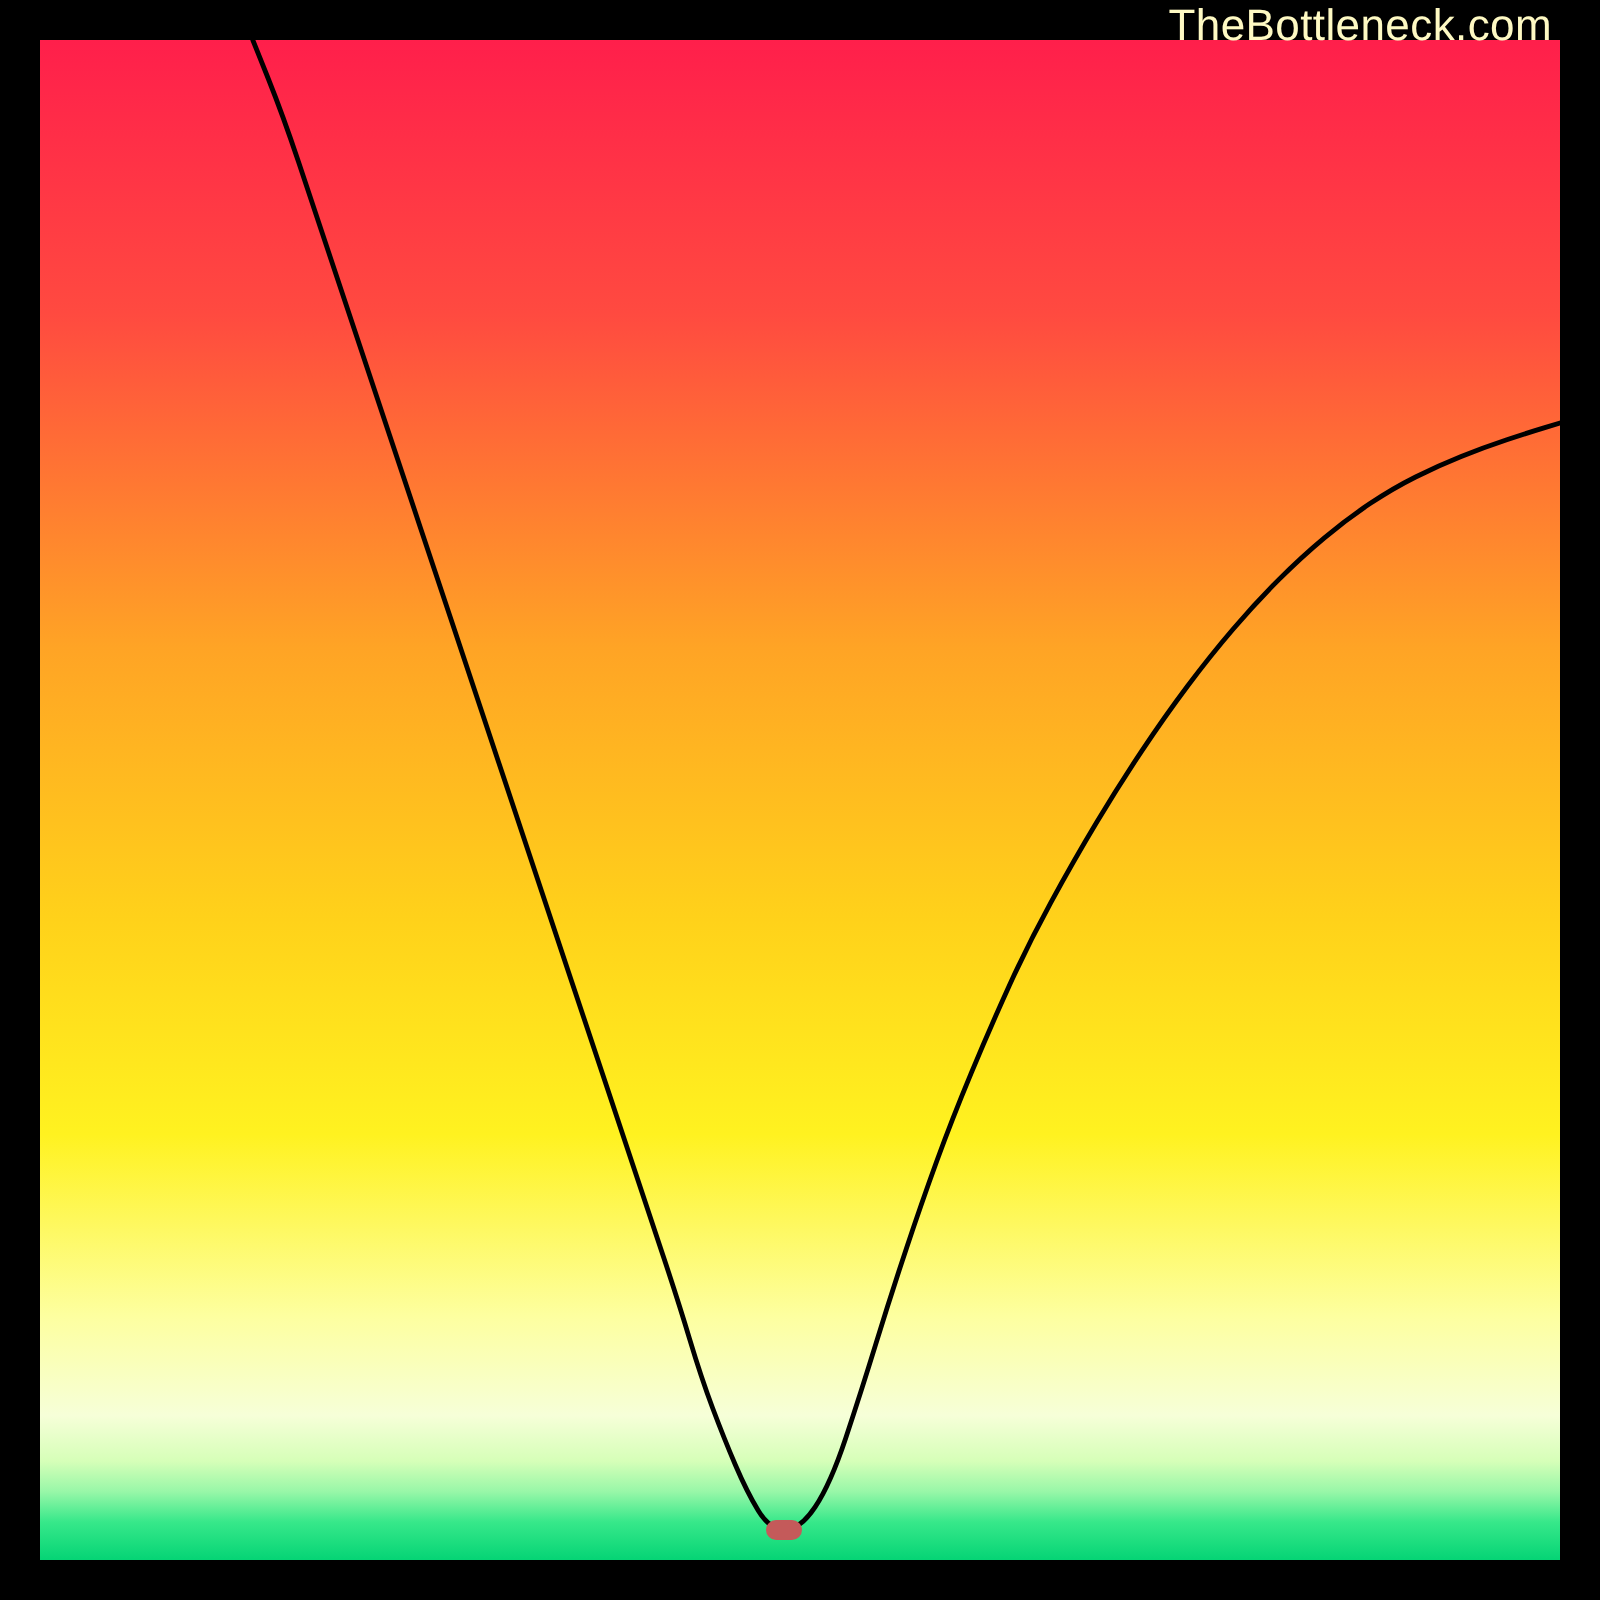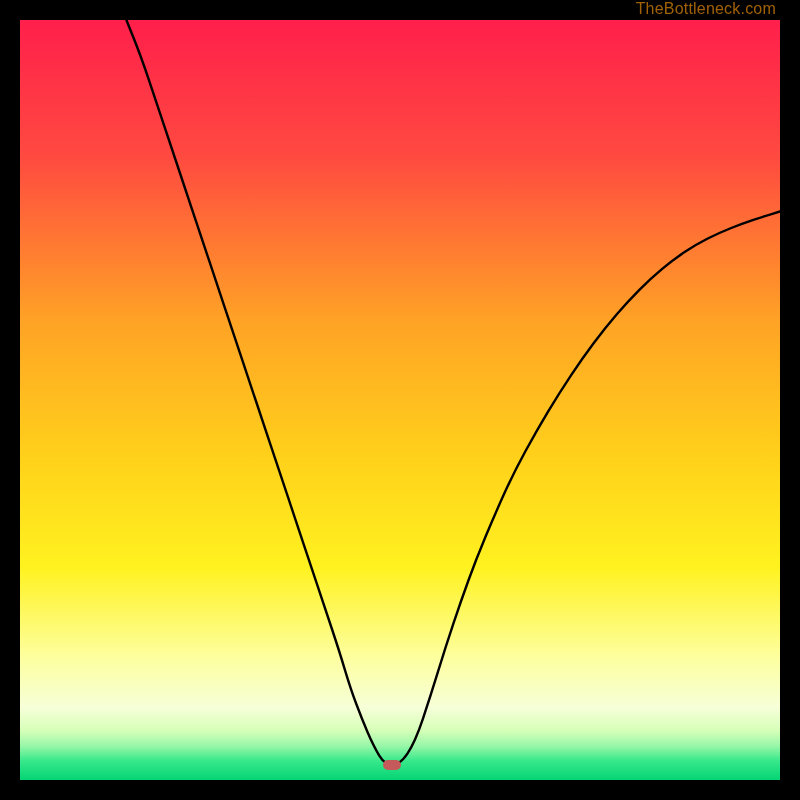--- a/index.html
+++ b/index.html
@@ -23,22 +23,22 @@
     position: absolute;
     left: 0;
     top: 0;
     width: 760px;
     height: 760px;
   }
   .watermark {
     position: absolute;
     top: 0px;
     right: 24px;
-    color: #a16207;
-    font-size: 16px;
+    color: #fef9c3;
+    font-size: 22px;
     font-weight: 500;
     letter-spacing: 0.2px;
     font-family: Arial, Helvetica, sans-serif;
   }
   .marker {
     position: absolute;
     width: 18px;
     height: 10px;
     border-radius: 5px;
     background: #c45a5a;

